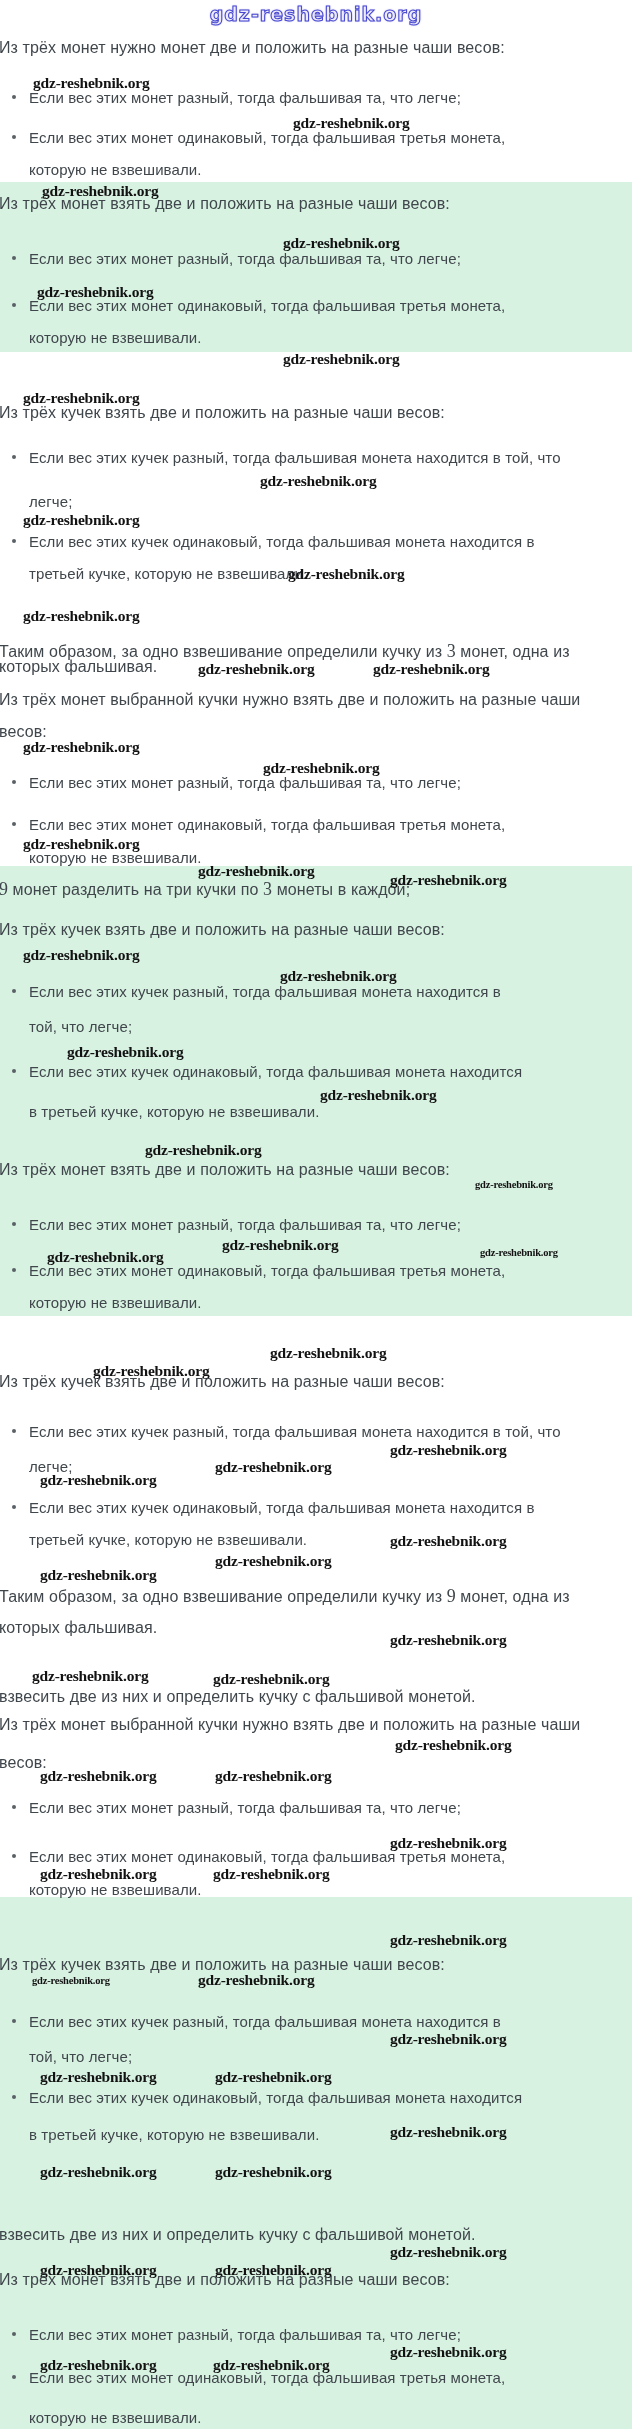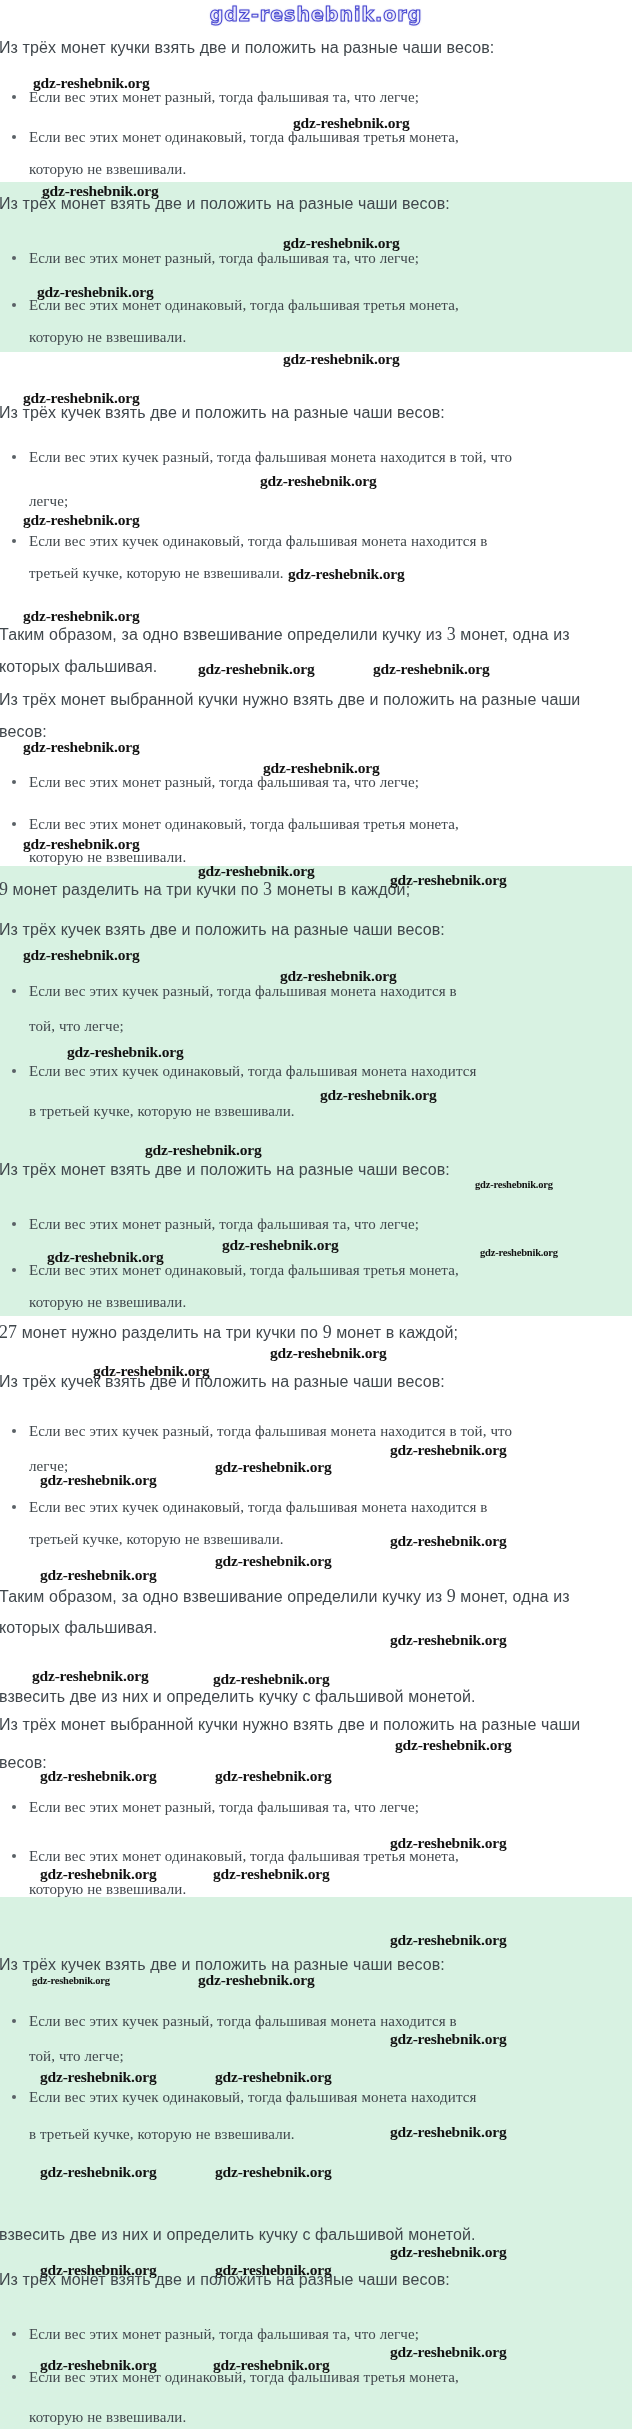--- a/index.html
+++ b/index.html
@@ -4,21 +4,21 @@
 <style>
   html,body{margin:0;padding:0;background:#fff;}
   #page{
     position:relative;width:632px;height:2429px;overflow:hidden;
     background:var(--bg,#ffffff);
     font-family:"Liberation Sans",sans-serif;
   }
   .band{position:absolute;left:0;width:100%;background:var(--hl,#d8f2e2);}
   .ln{position:absolute;white-space:nowrap;color:var(--tc,#40474c);}
   .p{font-size:16px;line-height:19px;letter-spacing:.1px;}
-  .b,.cont{font-size:15px;line-height:19px;letter-spacing:.1px;font-family:Liberation Serif, serif;}
+  .b,.cont{font-size:15px;line-height:19px;letter-spacing:.1px;}
   .b::before{
     content:"";position:absolute;left:-17px;top:7px;width:4px;height:4px;
     border-radius:50%;background:#5a6166;
   }
   .wm,.wm-sm{
     font-family:"Liberation Serif",serif;font-weight:700;
     color:var(--wc,#121212);letter-spacing:-.2px;
   }
   .wm{font-size:15.5px;line-height:17px;}
   .wm-sm{font-size:10.5px;line-height:12px;font-weight:600;}
@@ -32,21 +32,21 @@
   }
 </style>
 </head>
 <body>
 
 <div id="page">
   <div id="logo">gdz-reshebnik.org</div>
 <div class="band" style="top: 182px; height: 170px;"></div>
     <div class="band" style="top: 866px; height: 450px;"></div>
     <div class="band" style="top: 1897px; height: 532px;"></div>
-    <div class="ln p" style="left: -1px; top: 38px;">Из трёх монет кучки взять две и положить на разные чаши весов:</div>
+    <div class="ln p" style="left: -1px; top: 38px;">Из трёх монет нужно монет две и положить на разные чаши весов:</div>
     <div class="ln wm" style="left: 33px; top: 74px;">gdz-reshebnik.org</div>
     <div class="ln b" style="left: 29px; top: 88px;">Если вес этих монет разный, тогда фальшивая та, что легче;</div>
     <div class="ln wm" style="left: 293px; top: 114px;">gdz-reshebnik.org</div>
     <div class="ln b" style="left: 29px; top: 128px;">Если вес этих монет одинаковый, тогда фальшивая третья монета,</div>
     <div class="ln cont" style="left: 29px; top: 160px;">которую не взвешивали.</div>
     <div class="ln wm" style="left: 42px; top: 182px;">gdz-reshebnik.org</div>
     <div class="ln p" style="left: -1px; top: 194px;">Из трёх монет взять две и положить на разные чаши весов:</div>
     <div class="ln wm" style="left: 283px; top: 234px;">gdz-reshebnik.org</div>
     <div class="ln b" style="left: 29px; top: 249px;">Если вес этих монет разный, тогда фальшивая та, что легче;</div>
     <div class="ln wm" style="left: 37px; top: 283px;">gdz-reshebnik.org</div>
@@ -56,21 +56,21 @@
     <div class="ln wm" style="left: 23px; top: 389px;">gdz-reshebnik.org</div>
     <div class="ln p" style="left: -1px; top: 403px;">Из трёх кучек взять две и положить на разные чаши весов:</div>
     <div class="ln b" style="left: 29px; top: 448px;">Если вес этих кучек разный, тогда фальшивая монета находится в той, что</div>
     <div class="ln wm" style="left: 260px; top: 472px;">gdz-reshebnik.org</div>
     <div class="ln cont" style="left: 29px; top: 492px;">легче;</div>
     <div class="ln wm" style="left: 23px; top: 511px;">gdz-reshebnik.org</div>
     <div class="ln b" style="left: 29px; top: 532px;">Если вес этих кучек одинаковый, тогда фальшивая монета находится в</div>
     <div class="ln cont" style="left: 29px; top: 564px;">третьей кучке, которую не взвешивали.</div>
     <div class="ln wm" style="left: 288px; top: 565px;">gdz-reshebnik.org</div>
     <div class="ln wm" style="left: 23px; top: 607px;">gdz-reshebnik.org</div>
-    <div class="ln p" style="left: -1px; top: 625px;">Таким образом, за одно взвешивание определили кучку из <span class="num">3</span> монет, одна из</div>
+    <div class="ln p" style="left: -1px; top: 642px;">Таким образом, за одно взвешивание определили кучку из <span class="num">3</span> монет, одна из</div>
     <div class="ln p" style="left: -1px; top: 657px;">которых фальшивая.</div>
     <div class="ln wm" style="left: 198px; top: 660px;">gdz-reshebnik.org</div>
     <div class="ln wm" style="left: 373px; top: 660px;">gdz-reshebnik.org</div>
     <div class="ln p" style="left: -1px; top: 690px;">Из трёх монет выбранной кучки нужно взять две и положить на разные чаши</div>
     <div class="ln p" style="left: -1px; top: 722px;">весов:</div>
     <div class="ln wm" style="left: 23px; top: 738px;">gdz-reshebnik.org</div>
     <div class="ln wm" style="left: 263px; top: 759px;">gdz-reshebnik.org</div>
     <div class="ln b" style="left: 29px; top: 773px;">Если вес этих монет разный, тогда фальшивая та, что легче;</div>
     <div class="ln b" style="left: 29px; top: 815px;">Если вес этих монет одинаковый, тогда фальшивая третья монета,</div>
     <div class="ln wm" style="left: 23px; top: 835px;">gdz-reshebnik.org</div>
@@ -89,21 +89,20 @@
     <div class="ln cont" style="left: 29px; top: 1102px;">в третьей кучке, которую не взвешивали.</div>
     <div class="ln wm" style="left: 145px; top: 1141px;">gdz-reshebnik.org</div>
     <div class="ln p" style="left: -1px; top: 1160px;">Из трёх монет взять две и положить на разные чаши весов:</div>
     <div class="ln wm-sm" style="left: 475px; top: 1179px;">gdz-reshebnik.org</div>
     <div class="ln b" style="left: 29px; top: 1215px;">Если вес этих монет разный, тогда фальшивая та, что легче;</div>
     <div class="ln wm" style="left: 222px; top: 1236px;">gdz-reshebnik.org</div>
     <div class="ln wm" style="left: 47px; top: 1248px;">gdz-reshebnik.org</div>
     <div class="ln wm-sm" style="left: 480px; top: 1247px;">gdz-reshebnik.org</div>
     <div class="ln b" style="left: 29px; top: 1261px;">Если вес этих монет одинаковый, тогда фальшивая третья монета,</div>
     <div class="ln cont" style="left: 29px; top: 1293px;">которую не взвешивали.</div>
-    <div class="ln p" style="left: -1px; top: 1323px;"><span class="num">27</span> монет нужно разделить на три кучки по <span class="num">9</span> монет в каждой;</div>
     <div class="ln wm" style="left: 270px; top: 1344px;">gdz-reshebnik.org</div>
     <div class="ln wm" style="left: 93px; top: 1362px;">gdz-reshebnik.org</div>
     <div class="ln p" style="left: -1px; top: 1372px;">Из трёх кучек взять две и положить на разные чаши весов:</div>
     <div class="ln b" style="left: 29px; top: 1422px;">Если вес этих кучек разный, тогда фальшивая монета находится в той, что</div>
     <div class="ln wm" style="left: 390px; top: 1441px;">gdz-reshebnik.org</div>
     <div class="ln cont" style="left: 29px; top: 1457px;">легче;</div>
     <div class="ln wm" style="left: 215px; top: 1458px;">gdz-reshebnik.org</div>
     <div class="ln wm" style="left: 40px; top: 1471px;">gdz-reshebnik.org</div>
     <div class="ln b" style="left: 29px; top: 1498px;">Если вес этих кучек одинаковый, тогда фальшивая монета находится в</div>
     <div class="ln cont" style="left: 29px; top: 1530px;">третьей кучке, которую не взвешивали.</div>

